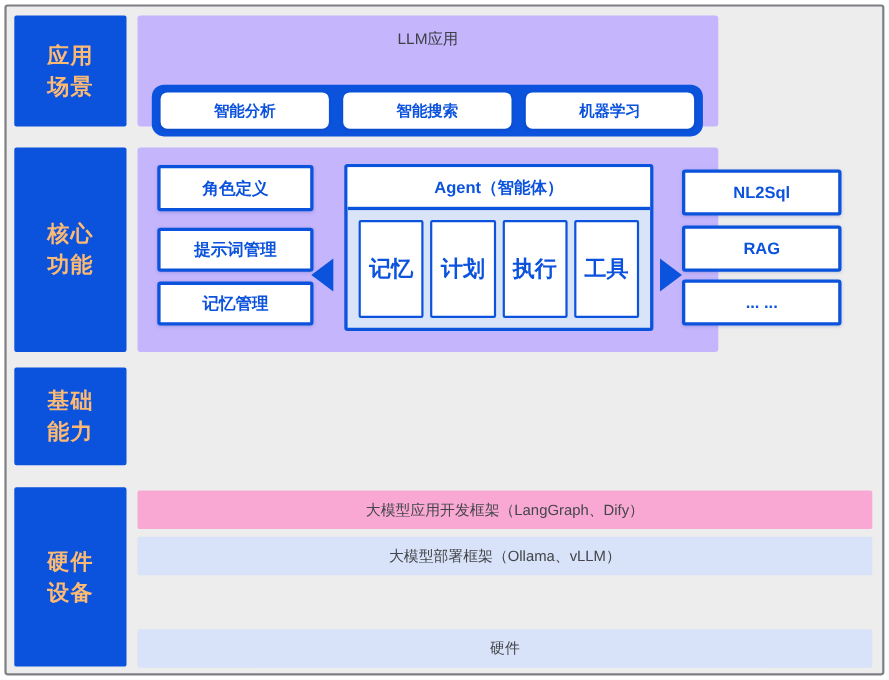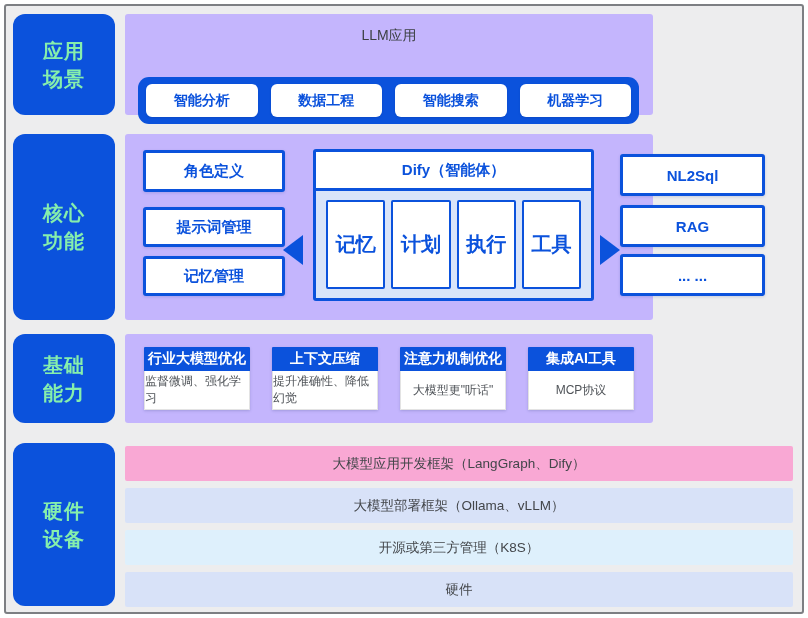--- a/index.html
+++ b/index.html
@@ -6,23 +6,23 @@
   body{
     width:808px;height:618px;background:#ffffff;position:relative;overflow:hidden;
     font-family:"Liberation Sans","DejaVu Sans",sans-serif;
   }
   .frame{
     position:absolute;left:4px;top:4px;width:796px;height:606px;
     border:2px solid #7d7f83;border-radius:3px;background:#ededee;
   }
   
   .pillar{
-    position:absolute;left:7px;width:102px;background:#0b52dc;border-radius:12px;
+    position:absolute;left:7px;width:102px;background:#0b52dc;border-radius:2px;
     display:flex;align-items:center;justify-content:center;
-    color:#86efac;font-weight:bold;font-size:20px;line-height:28px;
+    color:#fdba74;font-weight:bold;font-size:20px;line-height:28px;
     text-align:center;white-space:pre-line;letter-spacing:1px;
   }
   .pillar.p1{top:8px;height:101px;}
   .pillar.p2{top:128px;height:186px;}
   .pillar.p3{top:328px;height:89px;}
   .pillar.p4{top:437px;height:163px;}
   
   .panel{
     position:absolute;left:119px;width:528px;background:#c4b5fd;border-radius:3px;
   }
@@ -129,69 +129,47 @@
 功能</div>
   <div class="pillar p3">基础
 能力</div>
   <div class="pillar p4">硬件
 设备</div>
 
   <section class="panel r1">
     <div class="llm-title">LLM应用</div>
     <div class="app-bar">
       <div class="app-btn">智能分析</div>
-      <div class="app-btn">数据工程</div>
       <div class="app-btn">智能搜索</div>
       <div class="app-btn">机器学习</div>
     </div>
   </section>
 
   <section class="panel r2">
     <div class="core-box lb lb1">角色定义</div>
     <div class="core-box lb lb2">提示词管理</div>
     <div class="core-box lb lb3">记忆管理</div>
 
     <div class="tri tri-left"></div>
 
     <div class="agent">
-      <div class="agent-head">Dify（智能体）</div>
+      <div class="agent-head">Agent（智能体）</div>
       <div class="agent-body">
         <div class="agent-mod">记忆</div>
         <div class="agent-mod">计划</div>
         <div class="agent-mod">执行</div>
         <div class="agent-mod">工具</div>
       </div>
     </div>
 
     <div class="tri tri-right"></div>
 
     <div class="core-box rb rb1">NL2Sql</div>
     <div class="core-box rb rb2">RAG</div>
     <div class="core-box rb rb3">... ...</div>
   </section>
 
-  <section class="panel r3">
-    <div class="cards">
-      <div class="card">
-        <div class="card-head">行业大模型优化</div>
-        <div class="card-body">监督微调、强化学习</div>
-      </div>
-      <div class="card">
-        <div class="card-head">上下文压缩</div>
-        <div class="card-body">提升准确性、降低幻觉</div>
-      </div>
-      <div class="card">
-        <div class="card-head">注意力机制优化</div>
-        <div class="card-body">大模型更"听话"</div>
-      </div>
-      <div class="card">
-        <div class="card-head">集成AI工具</div>
-        <div class="card-body">MCP协议</div>
-      </div>
-    </div>
-  </section>
 
   <div class="infra-row ir1">大模型应用开发框架（LangGraph、Dify）</div>
   <div class="infra-row ir2">大模型部署框架（Ollama、vLLM）</div>
-  <div class="infra-row ir3">开源或第三方管理（K8S）</div>
   <div class="infra-row ir4">硬件</div>
 
 </div>
 
 </body></html>

